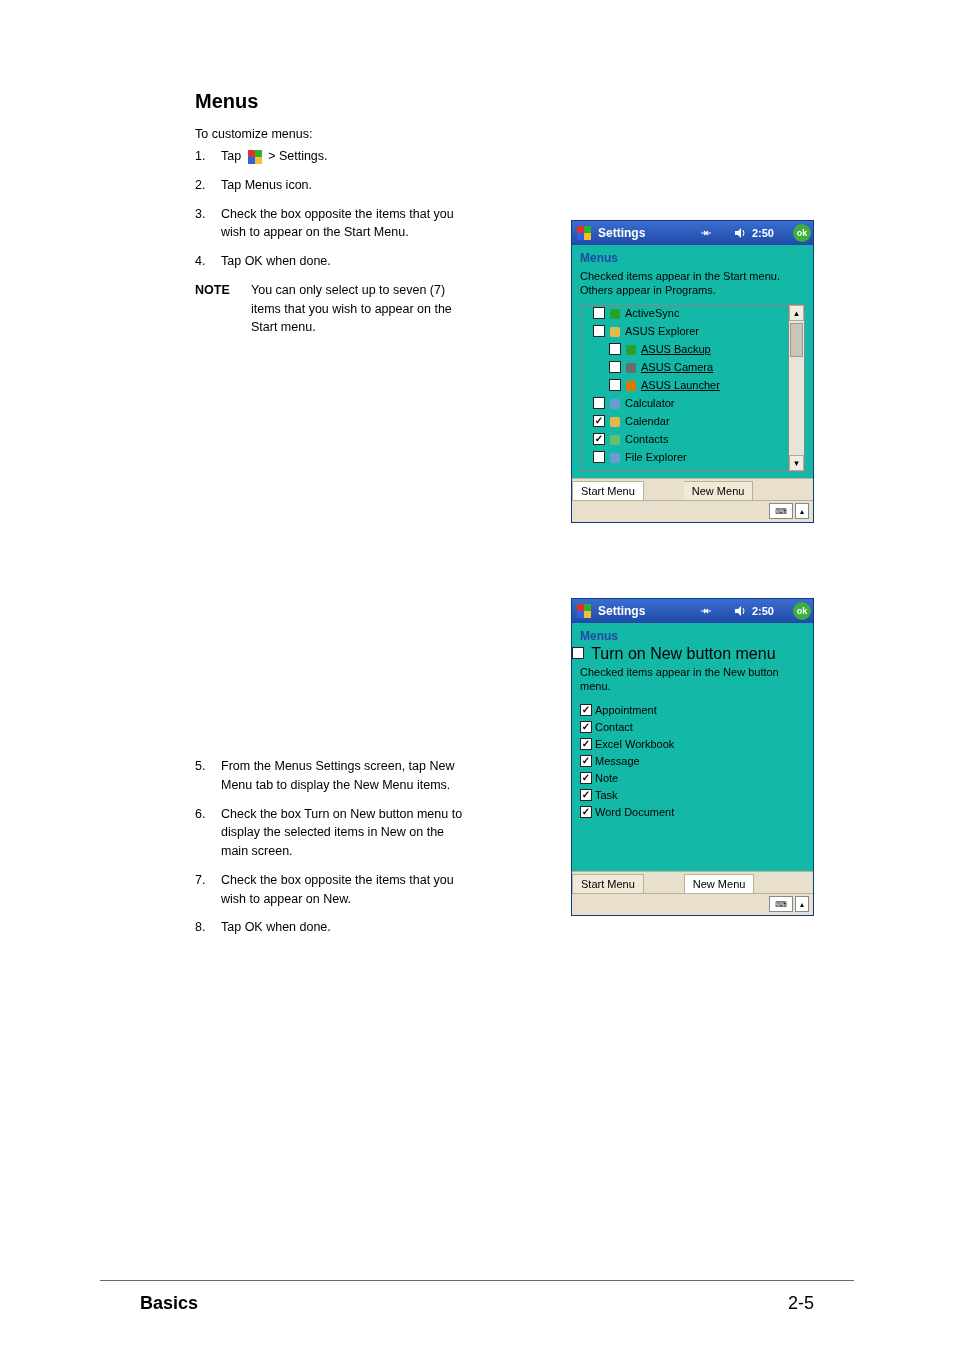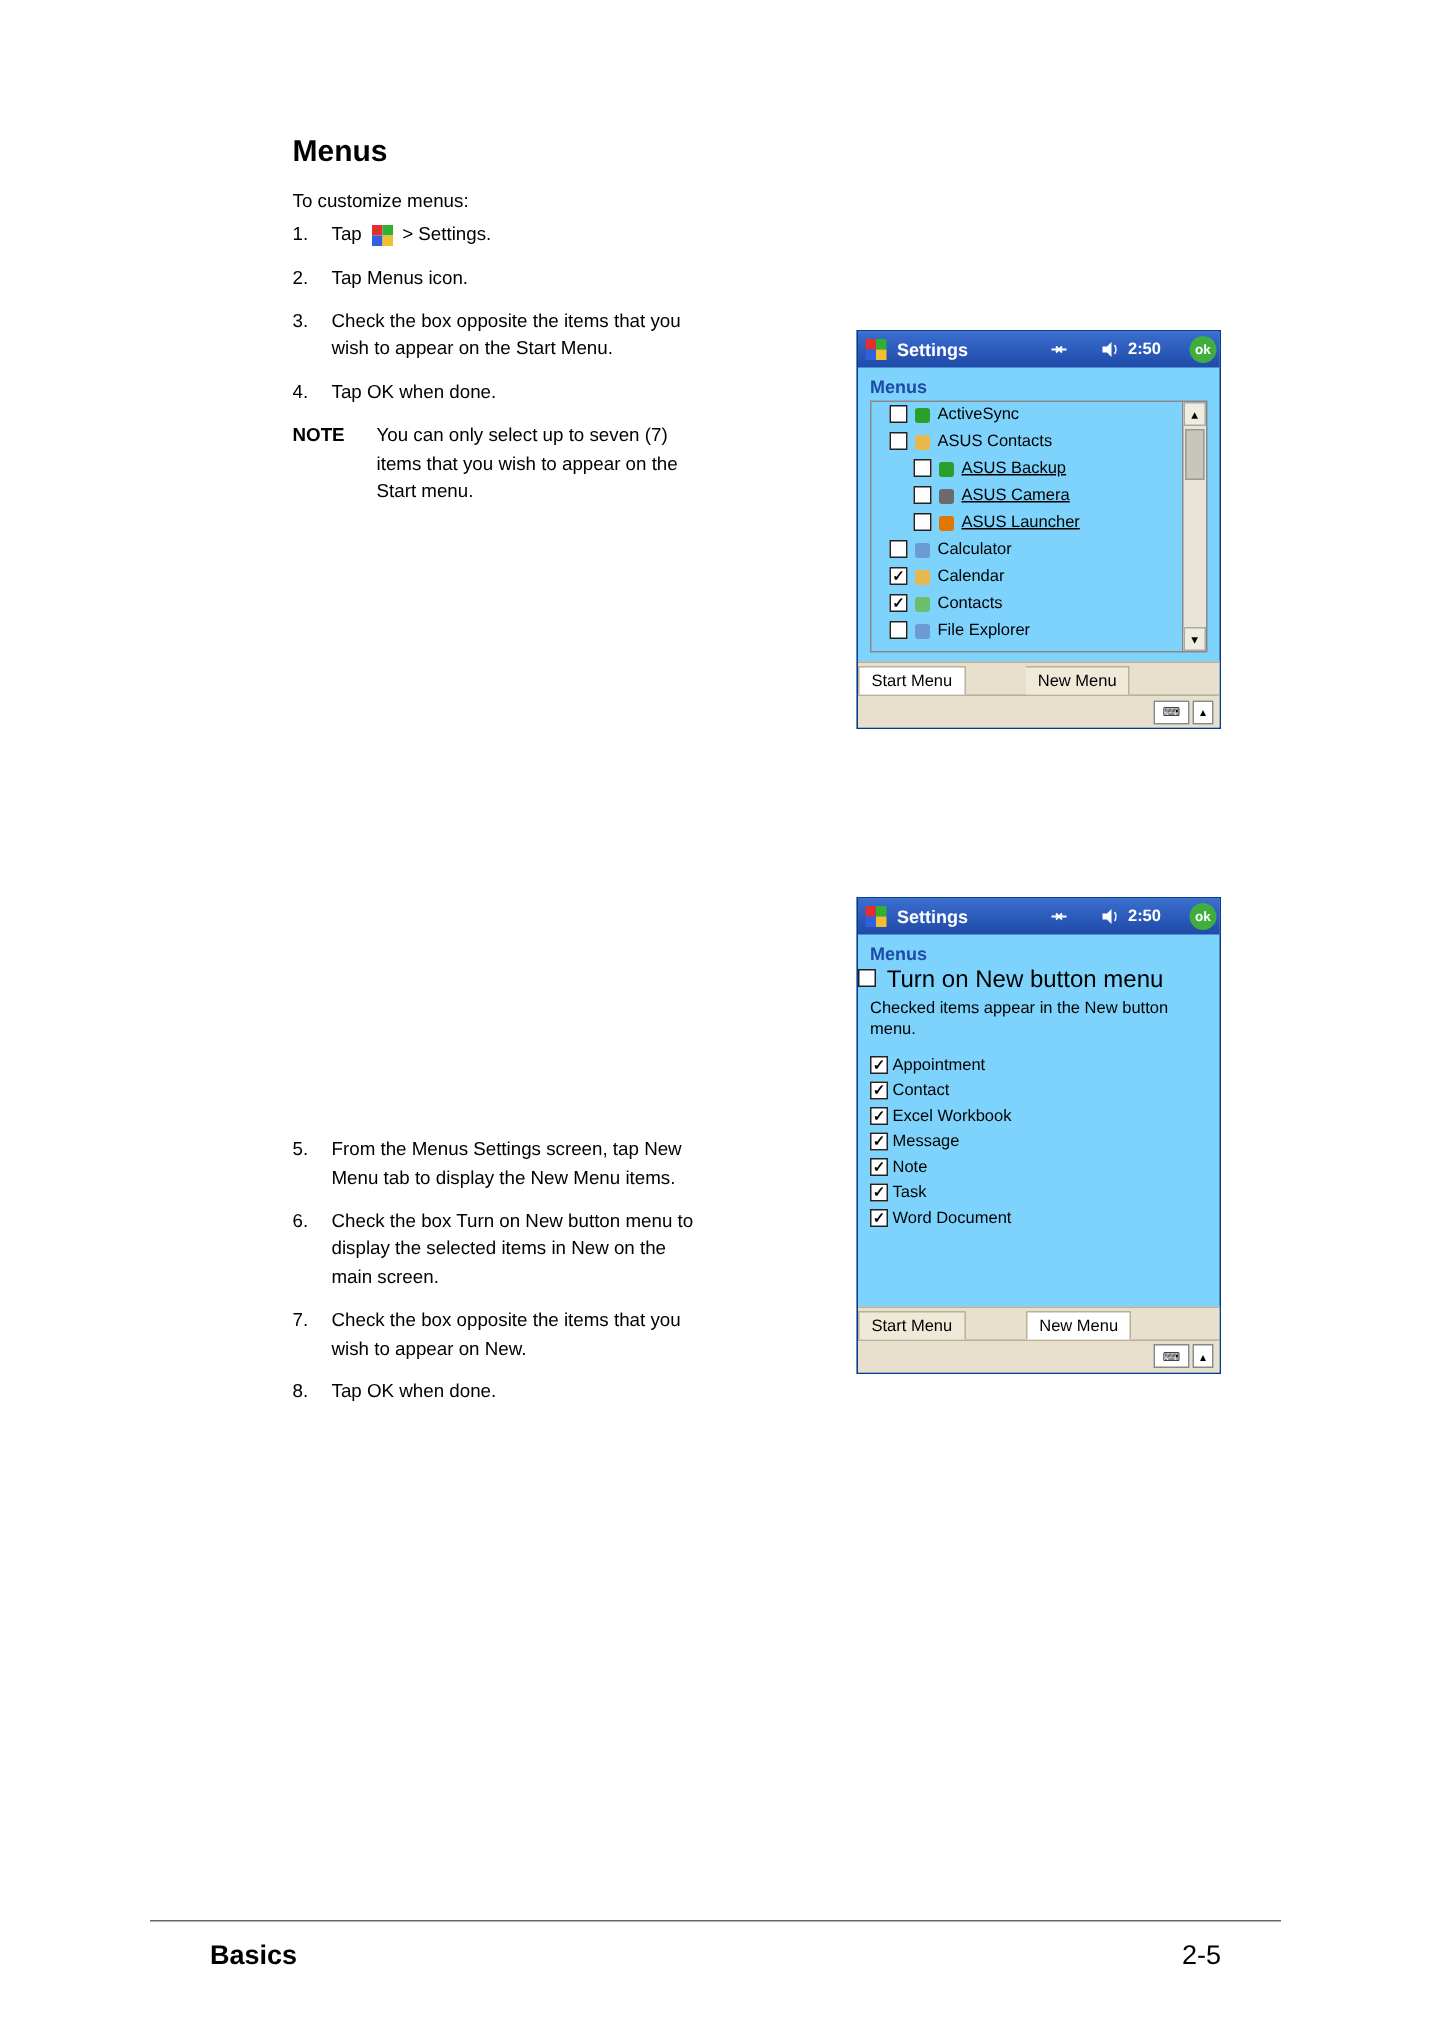--- a/index.html
+++ b/index.html
@@ -9,21 +9,21 @@
   .steps-area { margin-top: 6px; }
   .step { display: flex; align-items: flex-start; font-size: 12.5px; line-height: 1.5; margin-bottom: 10px; }
   .step-num { width: 26px; flex: none; }
   .step-text { flex: 1; }
   .inline-icon { display: inline-block; vertical-align: middle; width: 16px; height: 16px; margin: 0 2px; }
   .note-label { font-weight: bold; font-size: 12.5px; display: inline-block; width: 56px; vertical-align: top; }
   .note-block { display: flex; font-size: 12.5px; line-height: 1.5; margin-top: 8px; }
   .note-text { flex: 1; }
 
   
-  .device { position: absolute; width: 243px; border: 1px solid #0a3a8a; background: #7dd3fc; }
+  .device { position: absolute; width: 243px; border: 1px solid #0a3a8a; background: #14b8a6; }
   .device-1 { top: 220px; right: 140px; }
   .device-2 { top: 598px; right: 140px; }
   .titlebar { height: 24px; background: linear-gradient(#3a6ecf,#1f4aa8); color: #fff; display: flex; align-items: center; font-size: 12px; font-weight: bold; padding: 0 2px; }
   .titlebar .flag { width: 20px; height: 20px; margin-right: 4px; display: flex; align-items: center; justify-content: center; }
   .titlebar .tb-title { flex: 1; }
   .titlebar .tb-icon { width: 18px; height: 18px; margin-left: 16px; display: flex; align-items: center; justify-content: center; }
   .titlebar .ok { background: #3fae3f; color: #fff; border-radius: 50%; font-size: 9px; font-weight: bold; }
   .panel-title { color: #1f4aa8; font-weight: bold; font-size: 12px; padding: 6px 8px 2px; }
   .panel-text { font-size: 11px; padding: 2px 8px 6px; line-height: 1.3; }
   .listbox { border: 1px solid #888; margin: 0 8px 0 8px; height: 168px; display: flex; }
@@ -114,39 +114,40 @@
       <span class="tb-icon">
           <svg width="14" height="14" viewBox="0 0 14 14">
             <path d="M2 5 L5 5 L8 2 L8 12 L5 9 L2 9 Z" fill="#fff"></path>
             <path d="M10 4 Q12 7 10 10" stroke="#fff" fill="none"></path>
           </svg>
         </span>
       <span style="font-size:11px;margin:0 3px">2:50</span>
       <span class="tb-icon ok">ok</span>
     </div>
     <div class="panel-title">Menus</div>
+    <div class="panel-text">Checked items appear in the Start menu. Others appear in Programs.</div>
     <div class="listbox">
       <div class="list-inner" id="list1">
           <div class="list-item indent1">
             <span class="chk"></span>
             <span class="mini-icon">
               <svg width="12" height="12">
                 <rect x="1" y="1" width="10" height="10" rx="2" fill="#2aa02a"></rect>
               </svg>
             </span>
             <span>ActiveSync</span>
           </div>
           <div class="list-item indent1">
             <span class="chk"></span>
             <span class="mini-icon">
               <svg width="12" height="12">
                 <rect x="1" y="1" width="10" height="10" rx="2" fill="#e6b84d"></rect>
               </svg>
             </span>
-            <span>ASUS Contacts</span>
+            <span>ASUS Explorer</span>
           </div>
           <div class="list-item indent2">
             <span class="chk"></span>
             <span class="mini-icon">
               <svg width="12" height="12">
                 <rect x="1" y="1" width="10" height="10" rx="2" fill="#2aa02a"></rect>
               </svg>
             </span>
             <span>ASUS Backup</span>
           </div>

